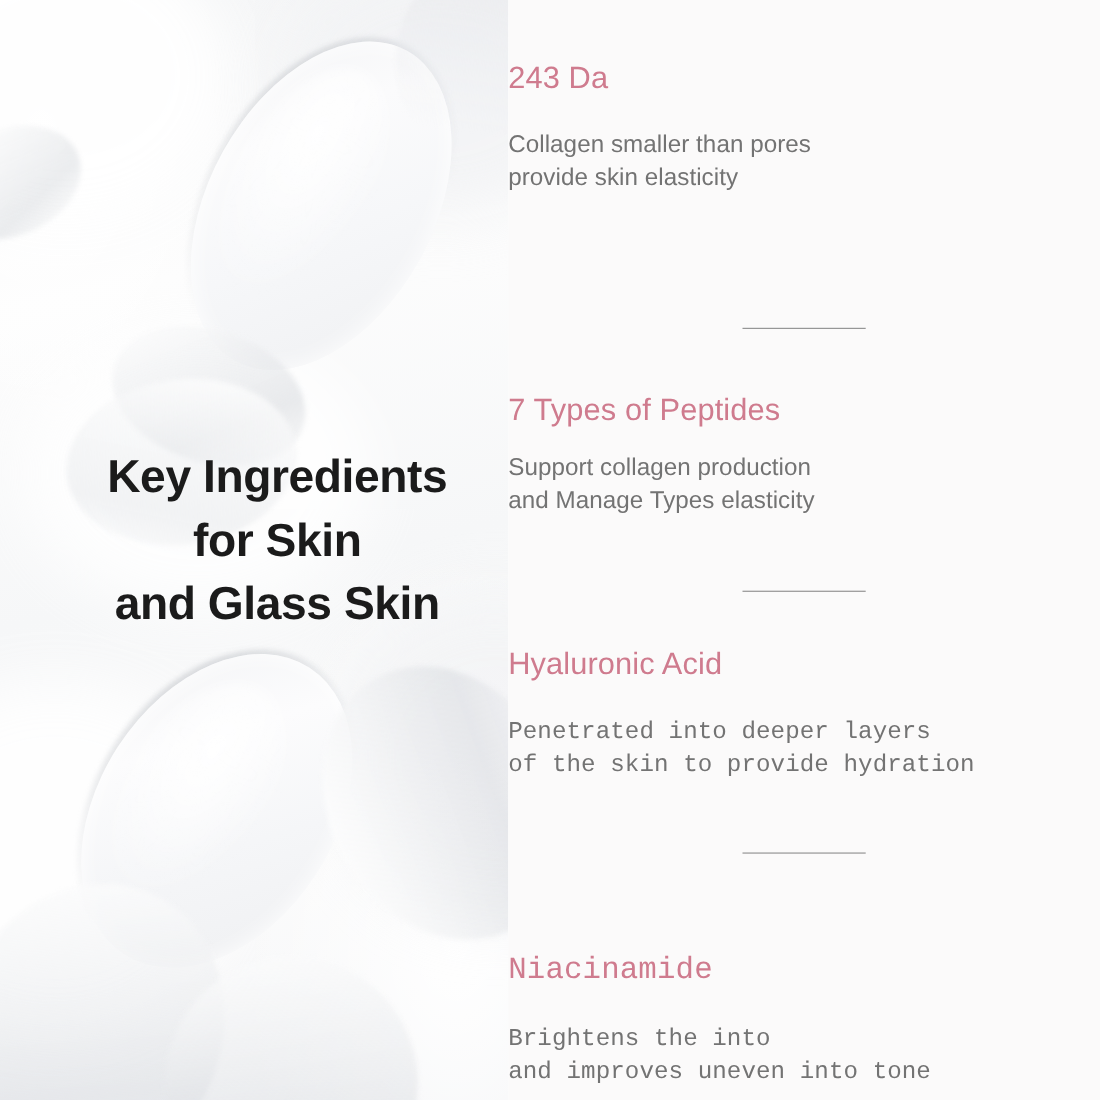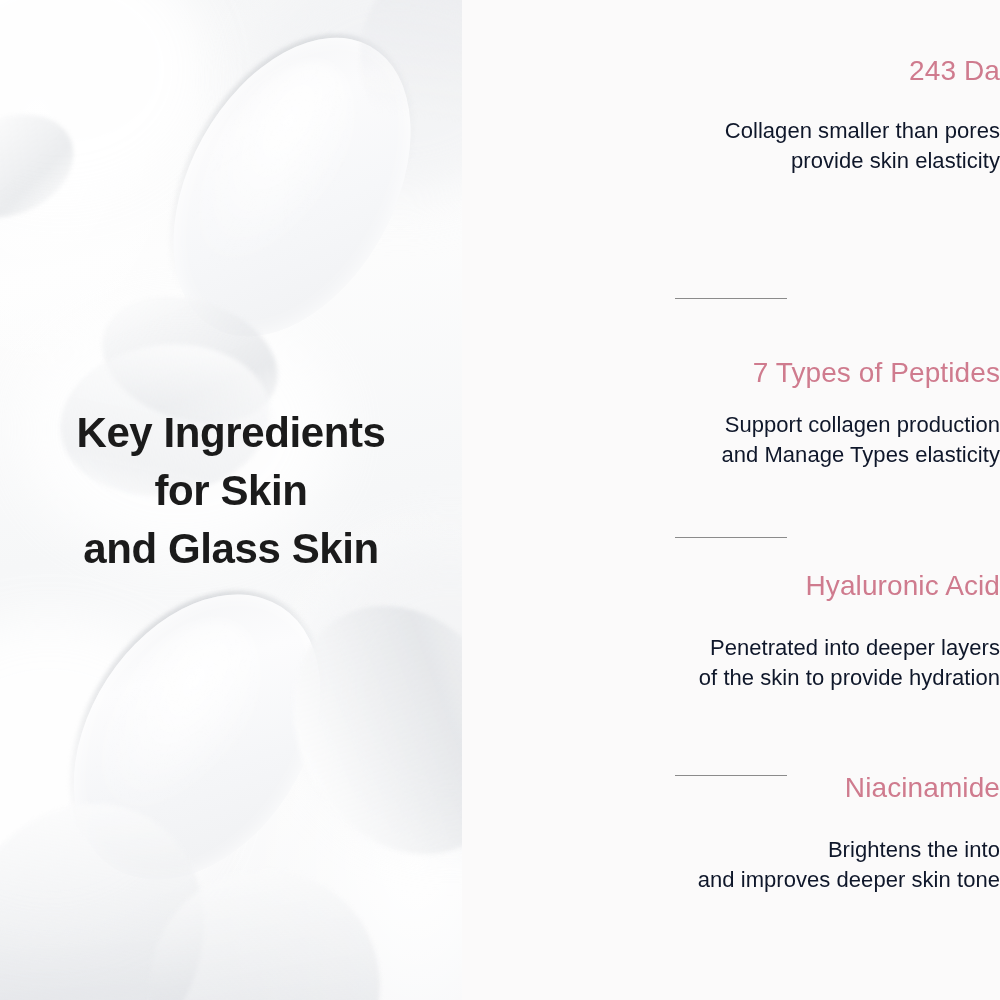--- a/index.html
+++ b/index.html
@@ -64,52 +64,53 @@
     left: 0;
     top: 404px;
     width: 462px;
     text-align: center;
     color: #1b1b1b;
     font-size: 42px;
     font-weight: bold;
     line-height: 58px;
     letter-spacing: -0.4px;
     white-space: nowrap;
+    padding-left: 21px;
   }
   #headline .hl {
     display: block;
   }
 
   
   #right-panel {
     position: absolute;
     left: 462px;
     top: 0;
     width: 538px;
     height: 1000px;
     background: #fbfafa;
   }
   .block {
     position: absolute;
     left: 0;
     width: 538px;
-    text-align: right;
+    text-align: left;
   }
   .block-title {
     color: #cf7b8e;
     font-size: 28px;
     font-weight: normal;
     line-height: 37px;
     letter-spacing: 0.1px;
   }
   .block-title .tl {
     display: block;
   }
   .block-body {
-    color: #0f172a;
+    color: #737373;
     font-size: 22px;
     font-weight: normal;
     line-height: 30px;
     letter-spacing: 0.05px;
   }
   .block-body .bl {
     display: block;
   }
   .divider {
     position: absolute;
@@ -208,36 +209,36 @@
         <span class="tl">7 Types of Peptides</span>
       </div>
       <div class="block-body" style="margin-top:19px;">
         <span class="bl">Support collagen production</span>
         <span class="bl">and Manage Types elasticity</span>
       </div>
     </div>
 
     <div class="divider" style="top:537px;"></div>
 
-    <div class="block" style="top:567px;">
+    <div class="block" style="top:585px;">
       <div class="block-title">
         <span class="tl">Hyaluronic Acid</span>
       </div>
-      <div class="block-body" style="margin-top:29px;">
+      <div class="block-body" style="margin-top:29px;font-family:Liberation Mono, monospace;">
         <span class="bl">Penetrated into deeper layers</span>
         <span class="bl">of the skin to provide hydration</span>
       </div>
     </div>
 
     <div class="divider" style="top:775px;"></div>
 
-    <div class="block" style="top:769px;">
+    <div class="block" style="top:864px;font-family:Liberation Mono, monospace;">
       <div class="block-title">
         <span class="tl">Niacinamide</span>
       </div>
       <div class="block-body" style="margin-top:29px;">
         <span class="bl">Brightens the into</span>
-        <span class="bl">and improves deeper skin tone</span>
+        <span class="bl">and improves uneven into tone</span>
       </div>
     </div>
 
   </div>
 </div>
 
 </body></html>

